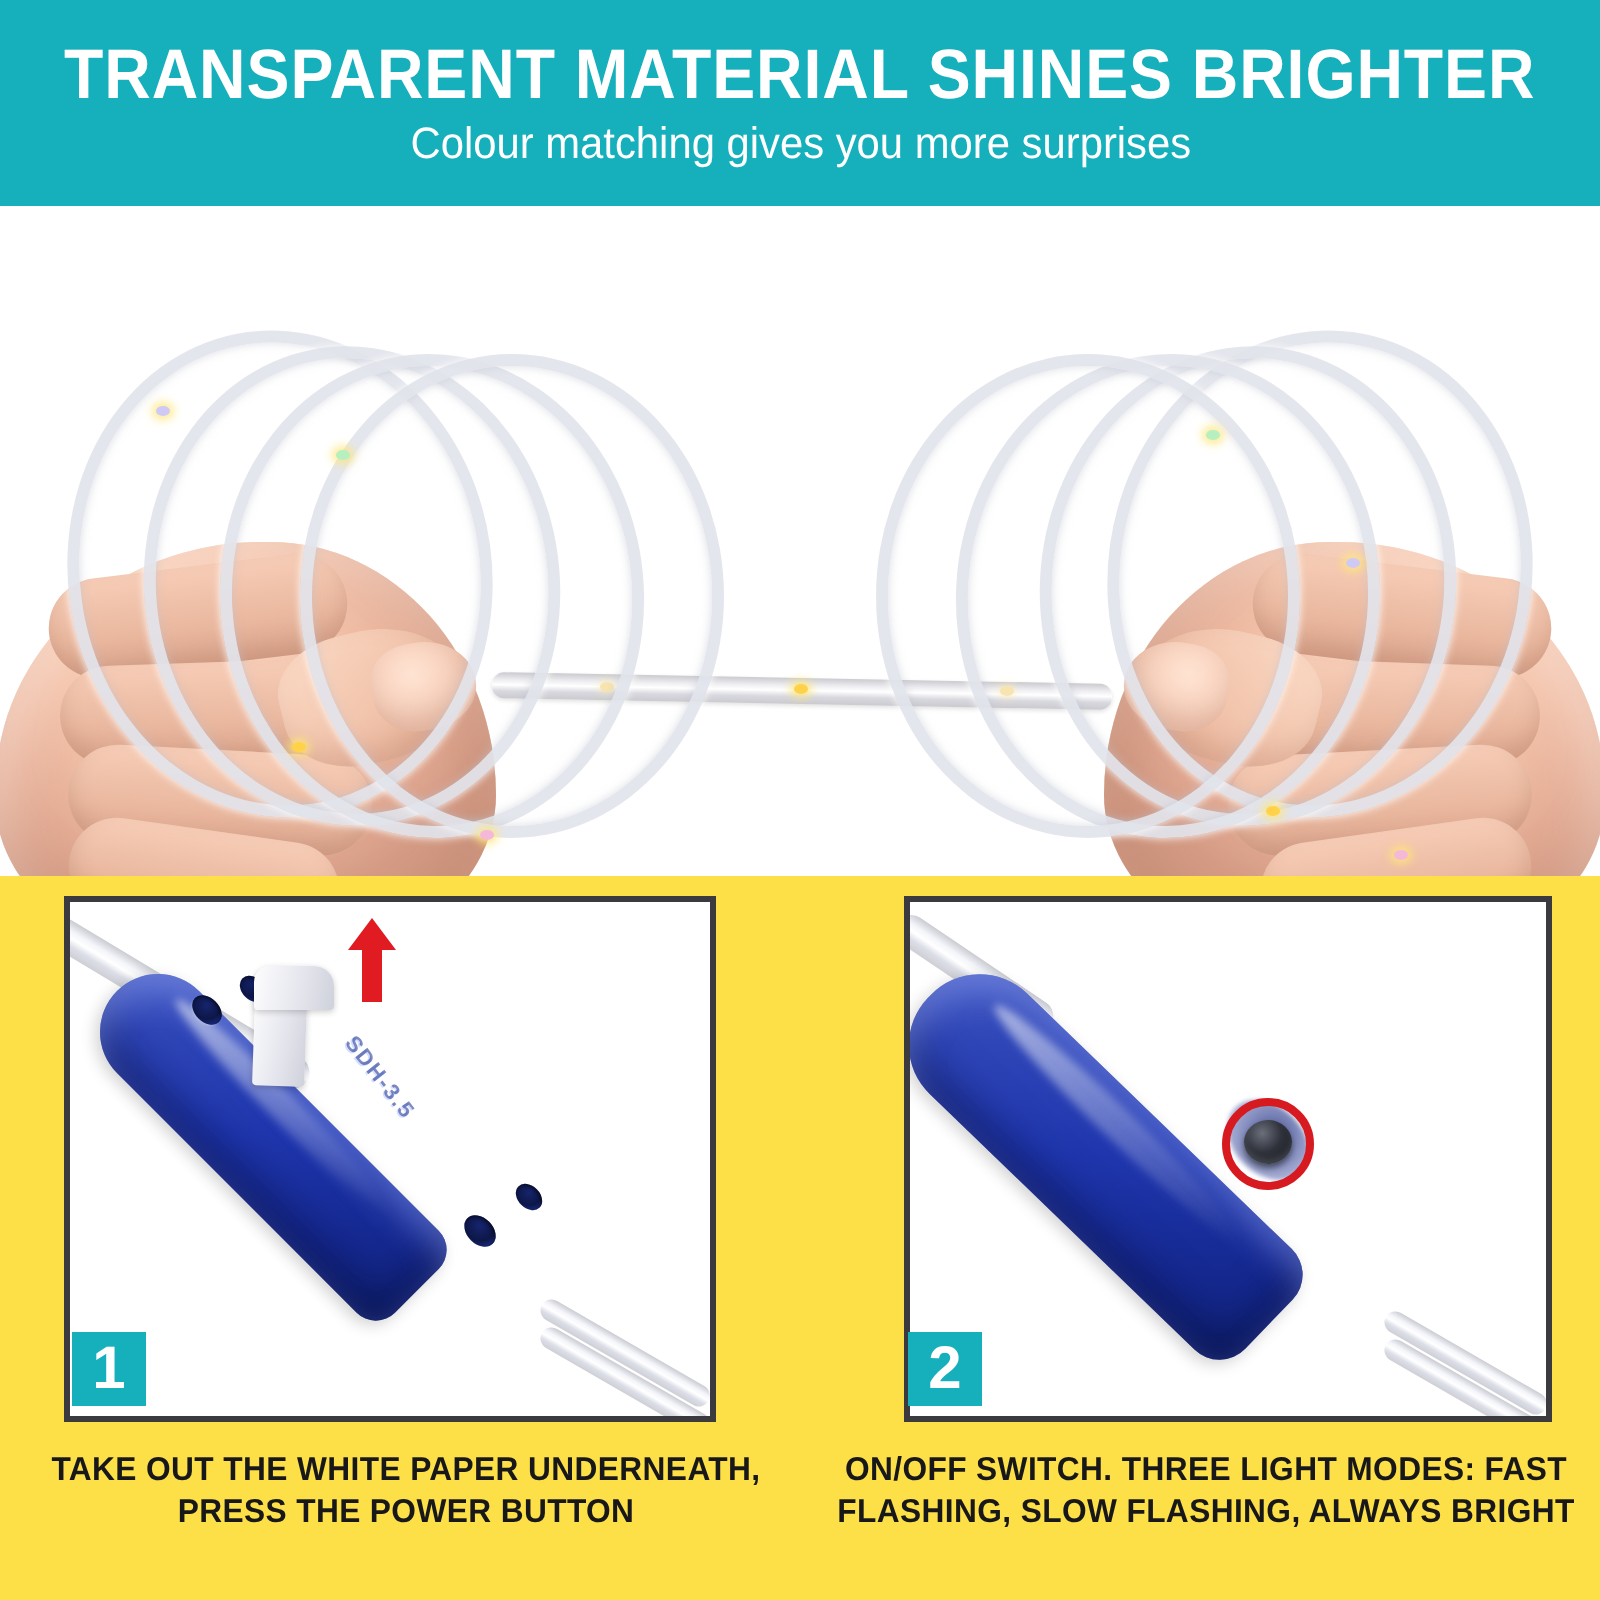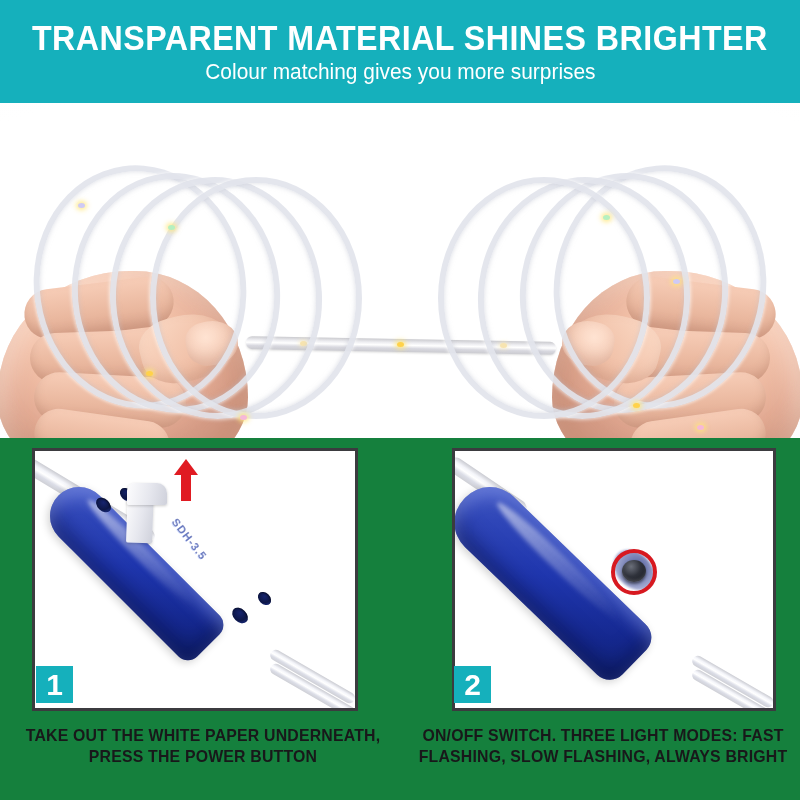--- a/index.html
+++ b/index.html
@@ -1,21 +1,21 @@
 <!DOCTYPE html>
 <html><head>
 <meta charset="utf-8">
 <style>
   html,body{margin:0;padding:0;}
   body{
     width:800px;height:800px;background:#ffffff;
     font-family:"Liberation Sans",sans-serif;
     overflow:hidden;position:relative;
   }
-  .stage{position:relative;width:800px;height:800px;background:#15803d;overflow:hidden;}
+  .stage{position:relative;width:800px;height:800px;background:#fde047;overflow:hidden;}
 
   
   .header{
     position:absolute;left:0;top:0;width:800px;height:103px;
     background:#15b0bc;
     display:flex;flex-direction:column;align-items:center;justify-content:center;
   }
   .header .title{
     color:#ffffff;font-weight:bold;font-size:35px;line-height:38px;
     letter-spacing:0.5px;transform:scaleX(0.92);transform-origin:center;

